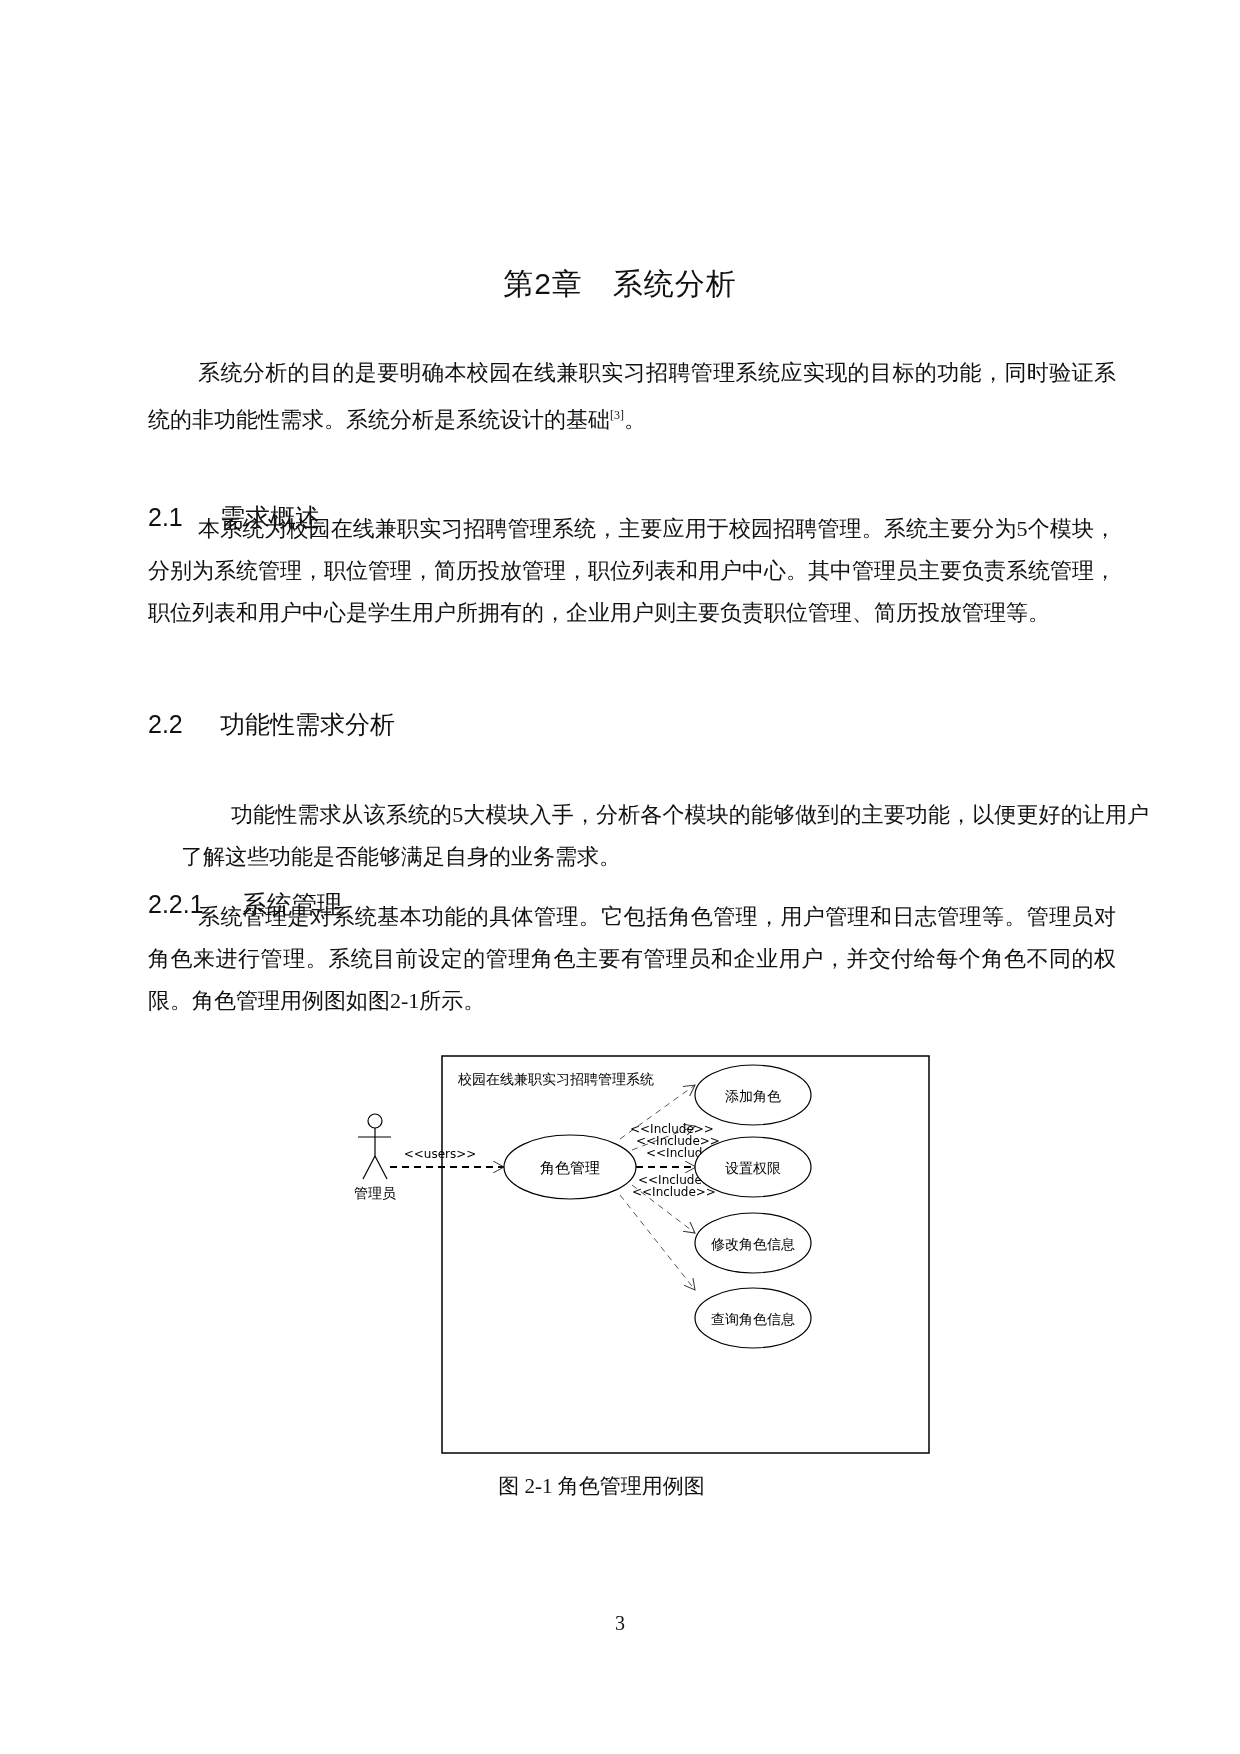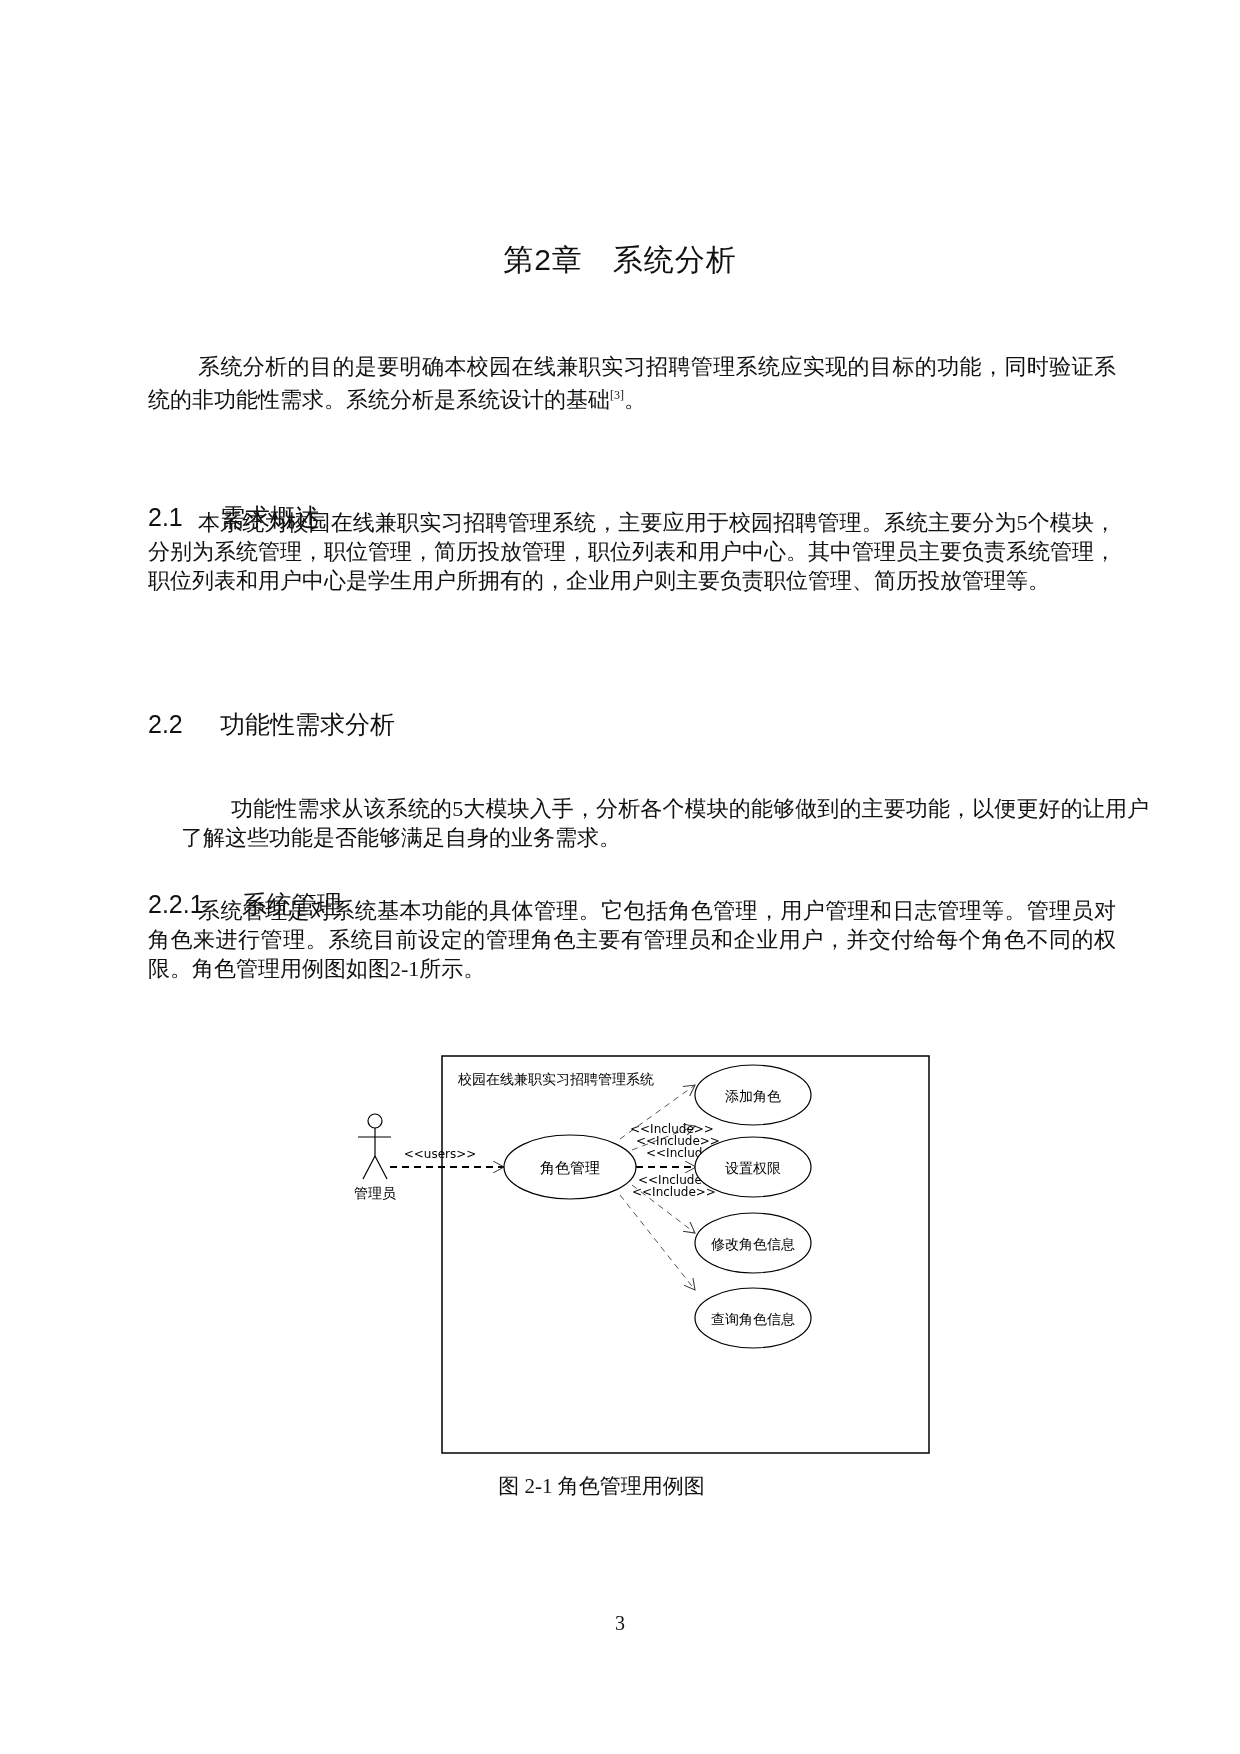--- a/index.html
+++ b/index.html
@@ -1,22 +1,22 @@
 <!DOCTYPE html>
 <html><head>
 <meta charset="utf-8">
 <style>
   html, body { margin: 0; padding: 0; background: #ffffff; }
   body { width: 1240px; height: 1754px; position: relative; overflow: hidden;
          font-family: "Liberation Serif", "DejaVu Serif", serif; color: #111; }
   .abs { position: absolute; }
-  .chapter-title { left: 0; width: 1240px; top: 240px; text-align: center;
+  .chapter-title { left: 0; width: 1240px; top: 264px; text-align: center;
                    font-family: "Liberation Sans", "DejaVu Sans", sans-serif; font-size: 30px; letter-spacing: 1px; }
   .chapter-title .gap { display: inline-block; width: 30px; }
-  .para { left: 148px; width: 968px; font-size: 22px; line-height: 29px; text-align: justify; }
+  .para { left: 148px; width: 968px; font-size: 22px; line-height: 42px; text-align: justify; }
   .para p { margin: 0; text-indent: 50px; }
   .h2 { left: 148px; font-family: "Liberation Sans", "DejaVu Sans", sans-serif; font-size: 25px; }
   .h2 .num { display: inline-block; width: 72px; }
   .h3 { left: 148px; font-family: "Liberation Sans", "DejaVu Sans", sans-serif; font-size: 25px; }
   .h3 .num { display: inline-block; width: 94px; }
   sup { font-size: 12px; }
   .diagram { left: 330px; top: 1040px; width: 620px; height: 420px; }
   .caption { left: 0; width: 1203px; top: 1472px; text-align: center; font-size: 21px; }
   .page-num { left: 0; width: 1240px; top: 1612px; text-align: center; font-size: 20px; }
   svg text { font-family: "DejaVu Sans", sans-serif; }

